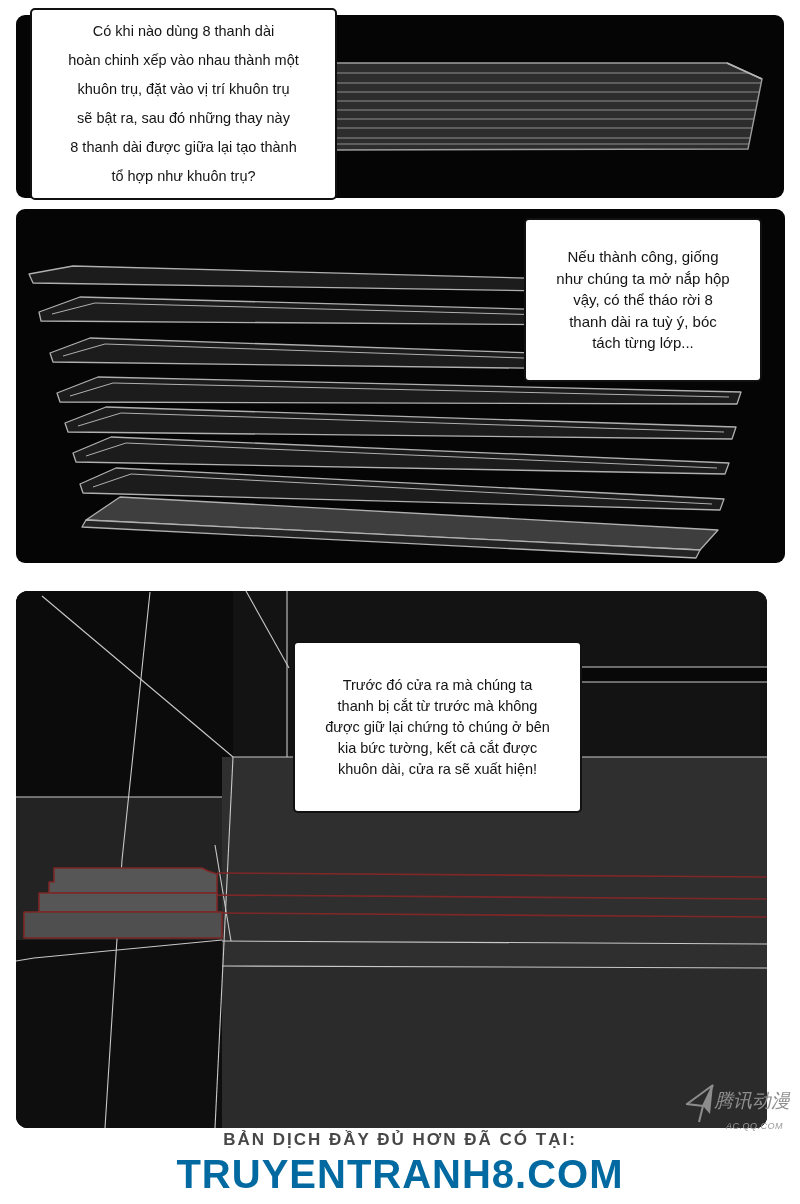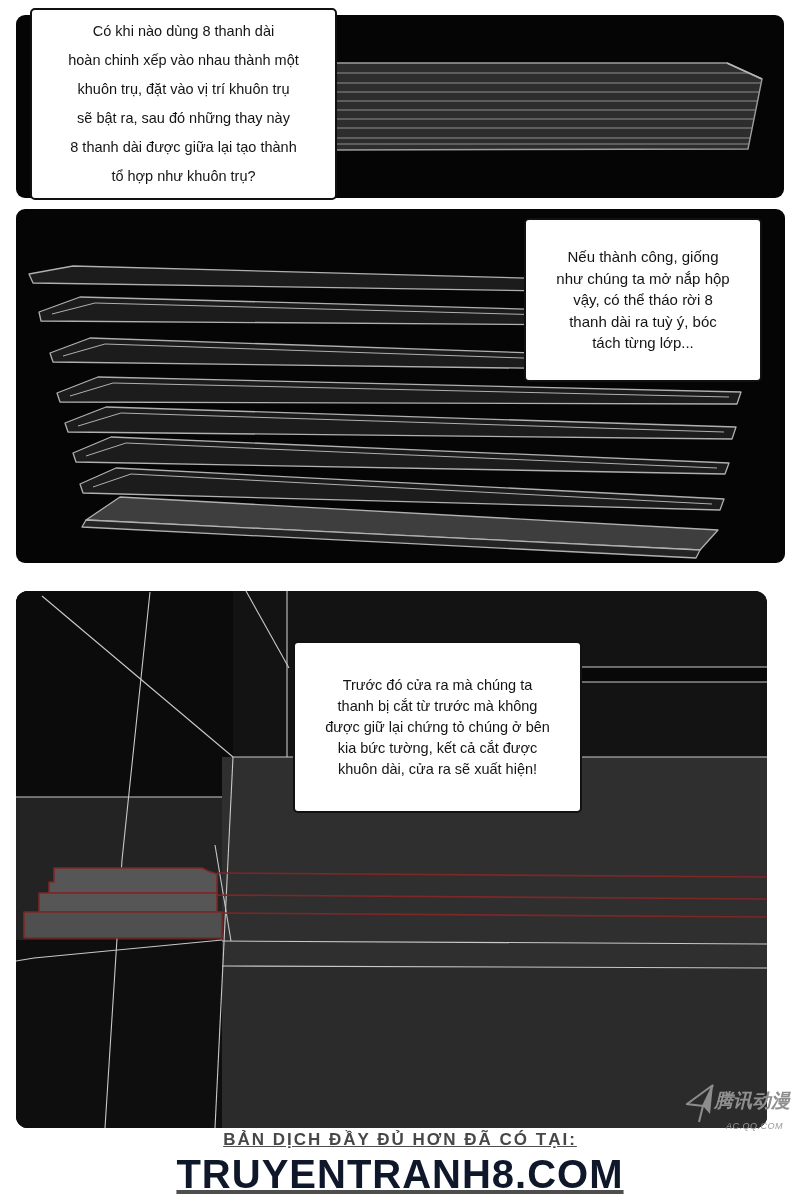--- a/index.html
+++ b/index.html
@@ -7,26 +7,26 @@
         font-family:"Liberation Sans","DejaVu Sans",sans-serif;}
   .panel{position:absolute;background:#050505;border-radius:9px;}
   .bubble{position:absolute;background:#ffffff;border:2.5px solid #111;border-radius:5px;
           display:flex;flex-direction:column;justify-content:center;align-items:center;
           text-align:center;color:#141414;z-index:30;}
   .bubble .bl{white-space:nowrap;}
   #bubble1{left:30px;top:8px;width:303px;height:188px;font-size:14.5px;line-height:21px;gap:8px;}
   #bubble2{left:524px;top:218px;width:234px;height:160px;font-size:15px;line-height:21.5px;}
   #bubble3{left:293px;top:641px;width:285px;height:168px;font-size:14.5px;line-height:21px;justify-content:center;}
   svg{position:absolute;left:0;top:0;}
-  #footer{position:absolute;left:0;top:1130px;width:800px;text-align:center;color:#4e4e4e;text-decoration:underline;}
+  #footer{position:absolute;left:0;top:1130px;width:800px;text-align:center;color:#4e4e4e;}
   #footer .tagline{font-size:17px;font-weight:bold;letter-spacing:2px;color:#474747;}
-  #footer .site{font-size:40px;font-weight:bold;letter-spacing:1px;color:#0f172a;margin-top:2px;}
+  #footer .site{font-size:40px;font-weight:bold;letter-spacing:1px;color:#0369a1;margin-top:2px;}
   #watermark{position:absolute;left:686px;top:1082px;width:112px;height:52px;z-index:40;
              color:#8d8d8d;}
-  #watermark .brand{position:absolute;left:28px;top:6px;font-size:19px;font-weight:bold;
+  #watermark .brand{position:absolute;left:28px;top:6px;font-size:19px;font-weight:normal;
              font-style:italic;color:#8f8f8f;letter-spacing:0px;white-space:nowrap;}
   #watermark .wsite{position:absolute;left:40px;top:39px;font-size:9px;font-style:italic;
              color:#9a9a9a;letter-spacing:0.5px;}
 </style>
 </head>
 <body>
 
 <div id="page">
 
   <div class="panel" style="left:16px;top:15px;width:768px;height:183px;"></div>

